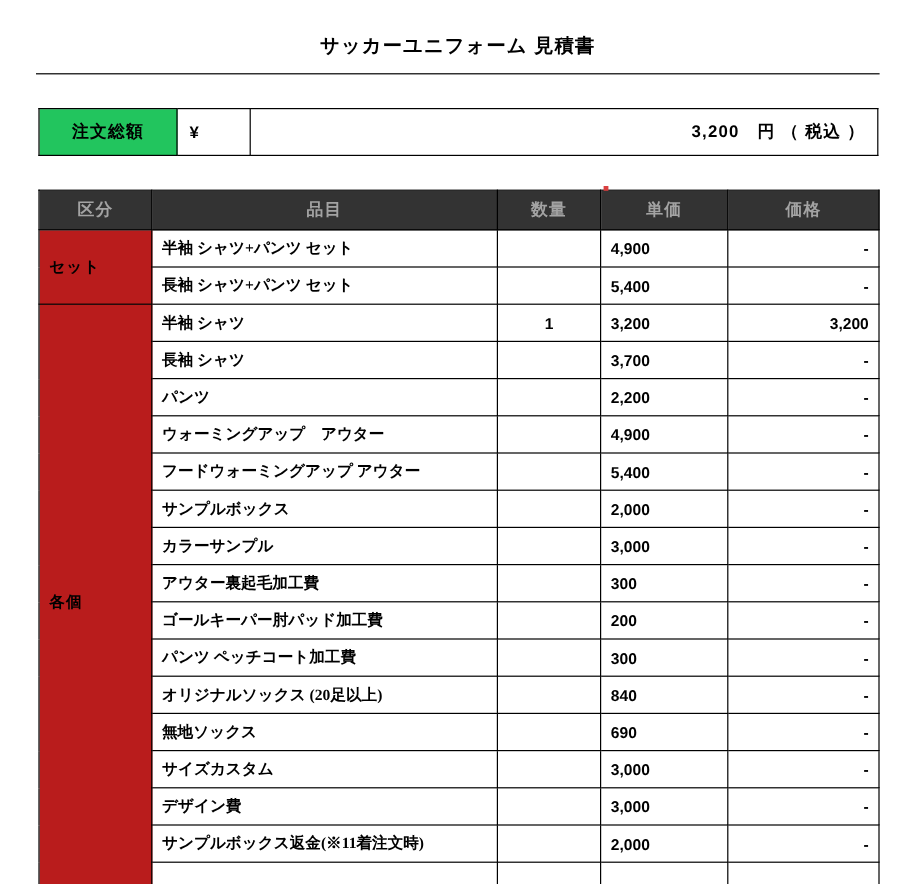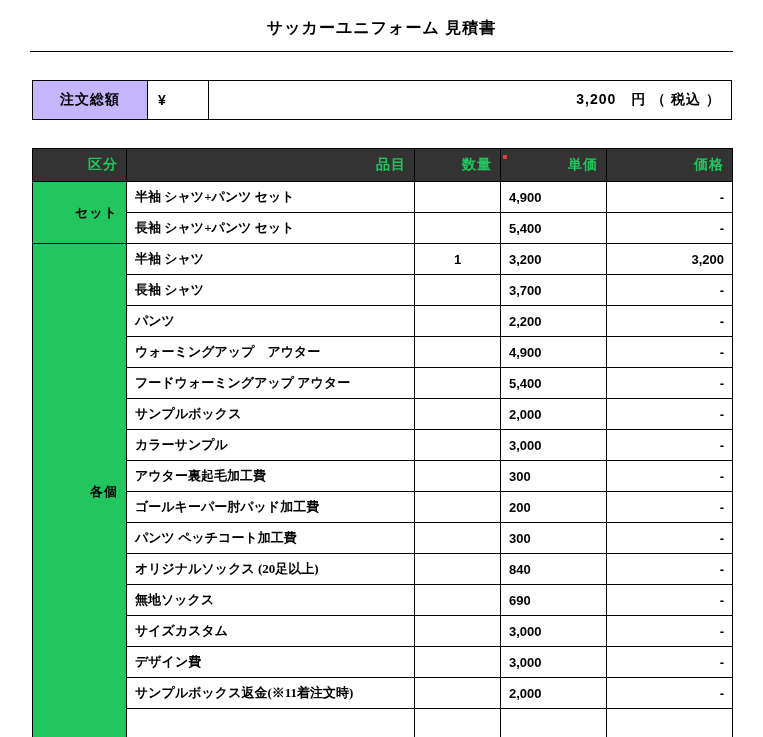--- a/index.html
+++ b/index.html
@@ -11,21 +11,21 @@
     width: 763px;
     height: 737px;
     font-family: "Liberation Sans", sans-serif;
     color: #000000;
     position: relative;
     overflow: hidden;
   }
 
   
   .title-wrap {
-    padding-top: 18px;
+    padding-top: 28px;
     text-align: center;
   }
   .doc-title {
     font-size: 16px;
     font-weight: bold;
     letter-spacing: 1px;
   }
   .title-rule {
     margin: 12px 30px 0 30px;
     border-bottom: 1px solid #000000;
@@ -43,21 +43,21 @@
   table.total td {
     border: 1px solid #000000;
     height: 38px;
     font-size: 14px;
     font-weight: bold;
     padding: 0 10px;
     vertical-align: middle;
   }
   td.total-label {
     width: 94px;
-    background: #c4b5fd;
+    background: #22c55e;
     text-align: center;
     letter-spacing: 1px;
   }
   td.total-yen {
     text-align: left;
     width: 40px;
     border-right: none;
   }
   td.total-value {
     text-align: right;
@@ -79,35 +79,35 @@
   table.items th, table.items td {
     border: 1px solid #000000;
     font-size: 13px;
     height: 30px;
     padding: 0 8px;
     vertical-align: middle;
     font-weight: bold;
   }
   table.items thead th {
     background: #333333;
-    color: #22c55e;
-    text-align: right;
+    color: #a3a3a3;
+    text-align: center;
     height: 32px;
     font-size: 14px;
     letter-spacing: 1px;
   }
   col.c-kubun { width: 94px; }
   col.c-item  { width: 288px; }
   col.c-qty   { width: 86px; }
   col.c-price { width: 106px; }
   col.c-total { width: 126px; }
 
   td.kubun {
-    background: #22c55e;
-    text-align: right;
+    background: #b91c1c;
+    text-align: left;
     letter-spacing: 1px;
   }
   td.item-name {
     text-align: left;
     letter-spacing: 0px;
     font-family: Liberation Serif, serif;
   }
   td.qty {
     text-align: center;
   }

